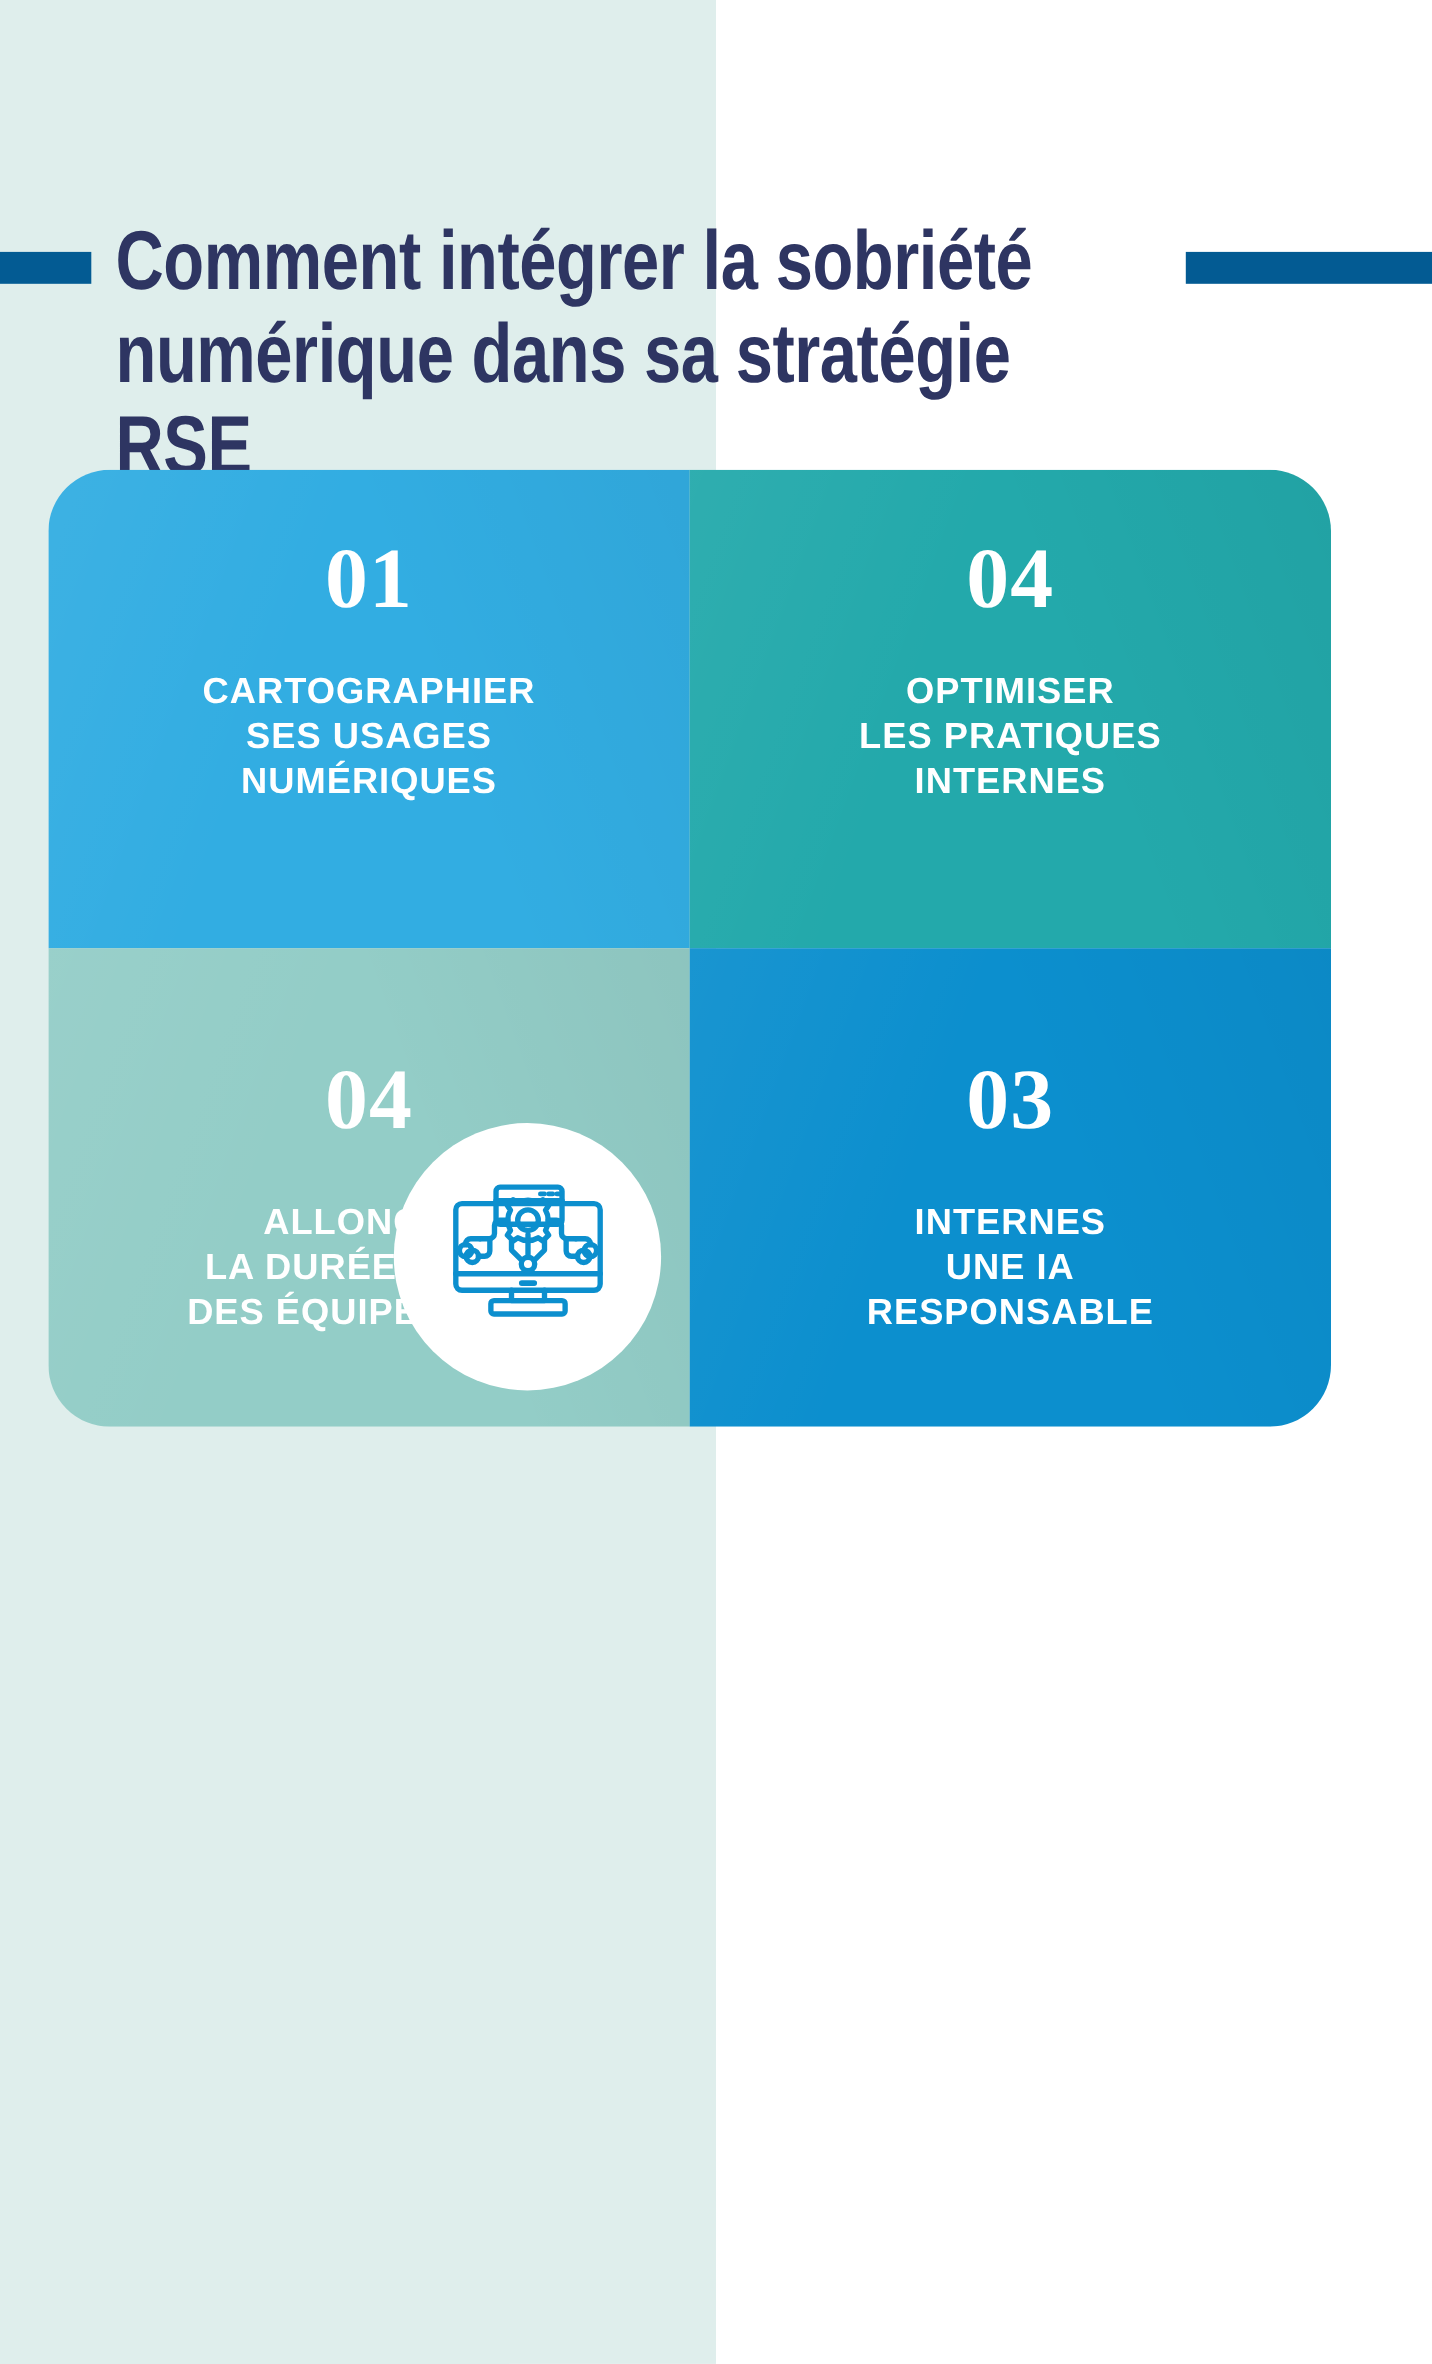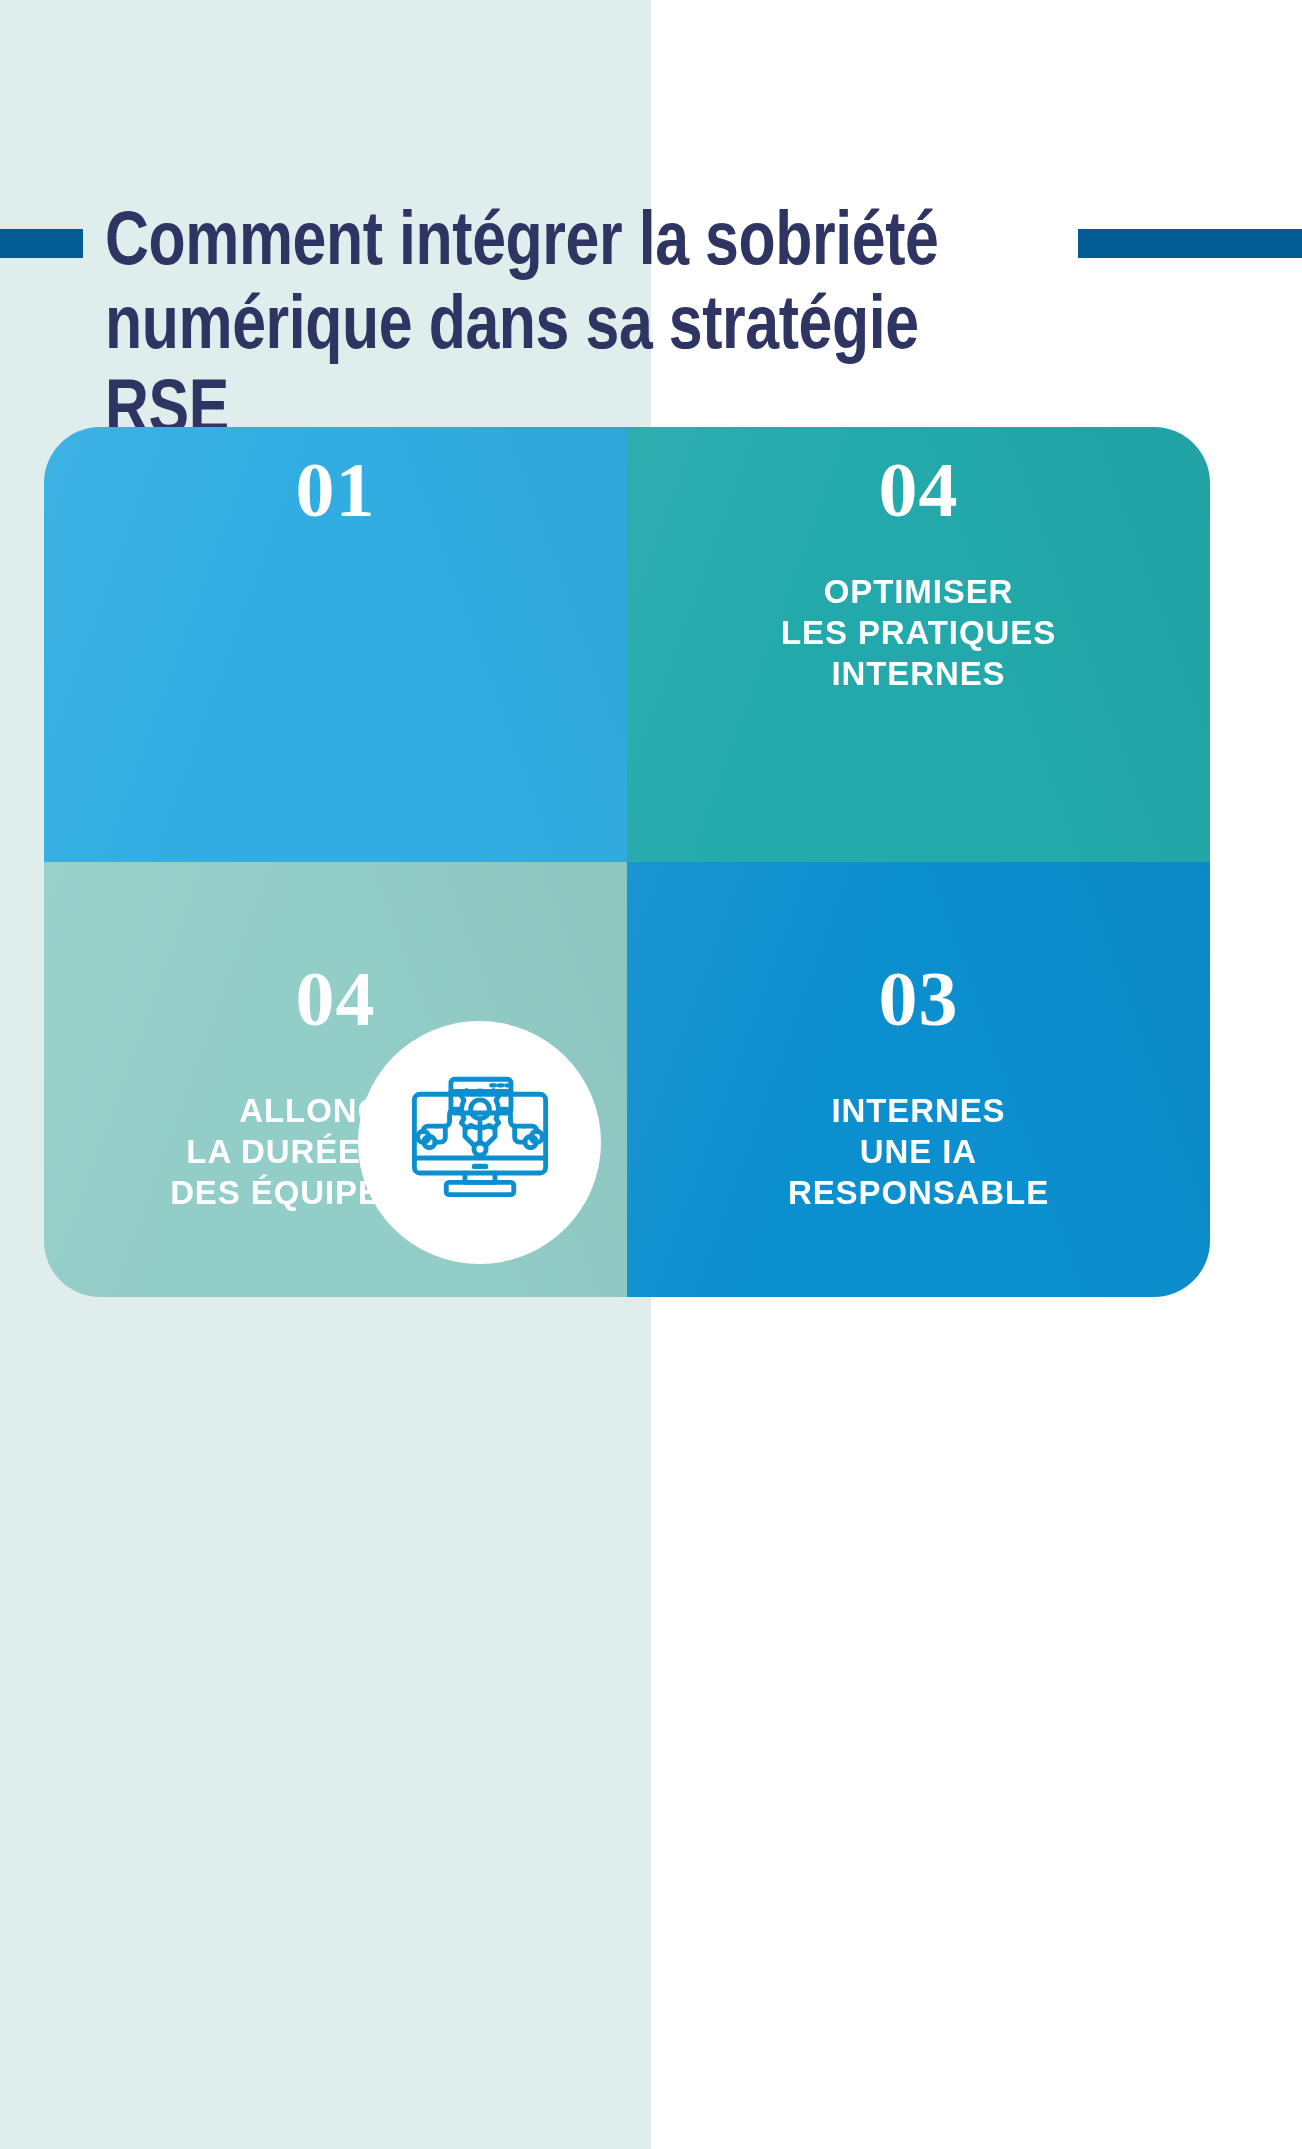--- a/index.html
+++ b/index.html
@@ -129,21 +129,21 @@
     z-index: 2;
   }
 
   
   .q1 { background: #32ade2; }
   .q2 { background: #23a9ab; }
   
   .q4 { background: #93cdc7; }
   .q3 { background: #0c8fce; }
 
-  .q1 .quad-num, .q2 .quad-num { margin-top: 24px; }
+  .q1 .quad-num, .q2 .quad-num { margin-top: 60px; }
   .q1 .quad-label, .q2 .quad-label { margin-top: 42px; }
 
   .q4 .quad-num, .q3 .quad-num { margin-top: 98px; }
   .q4 .quad-label, .q3 .quad-label { margin-top: 52px; }
 
   
   .center-badge {
     position: absolute;
     left: 358px;
     top: 1021px;
@@ -171,20 +171,23 @@
     <div class="title-rule right"></div>
     <div class="title-text">Comment intégrer la sobriété
 numérique dans sa stratégie RSE</div>
   </div>
 
   <div class="card">
 
     <div class="quad q1">
       <div class="sheen"></div>
       <div class="quad-num">01</div>
+      <div class="quad-label">CARTOGRAPHIER
+SES USAGES
+NUMÉRIQUES</div>
     </div>
 
     <div class="quad q2">
       <div class="sheen"></div>
       <div class="quad-num">04</div>
       <div class="quad-label">OPTIMISER
 LES PRATIQUES
 INTERNES</div>
     </div>
 

